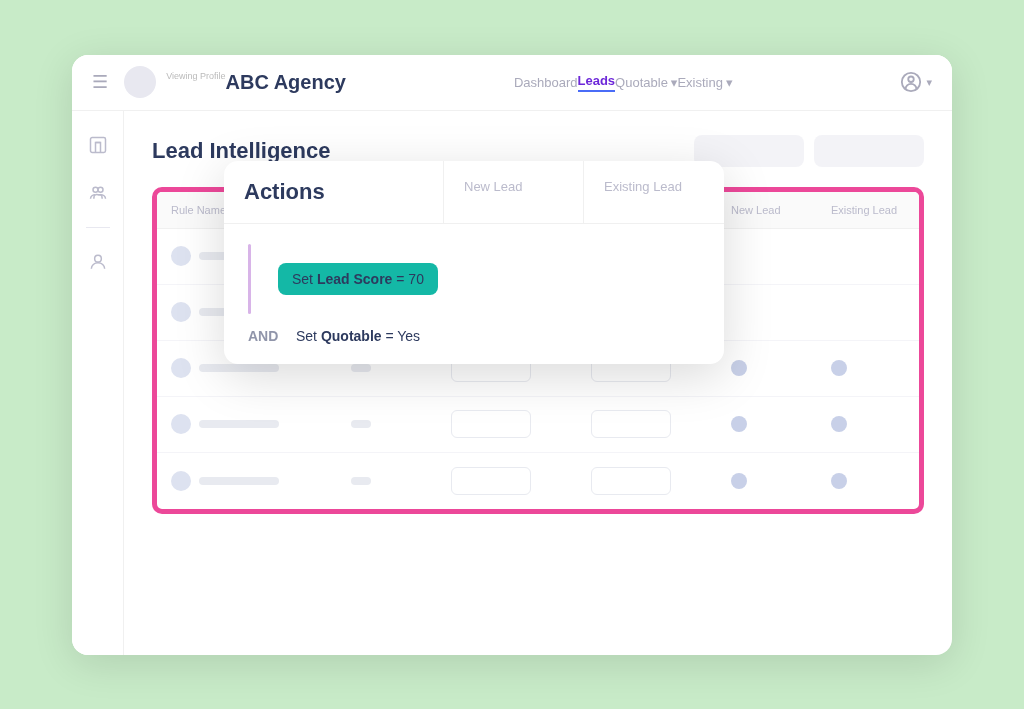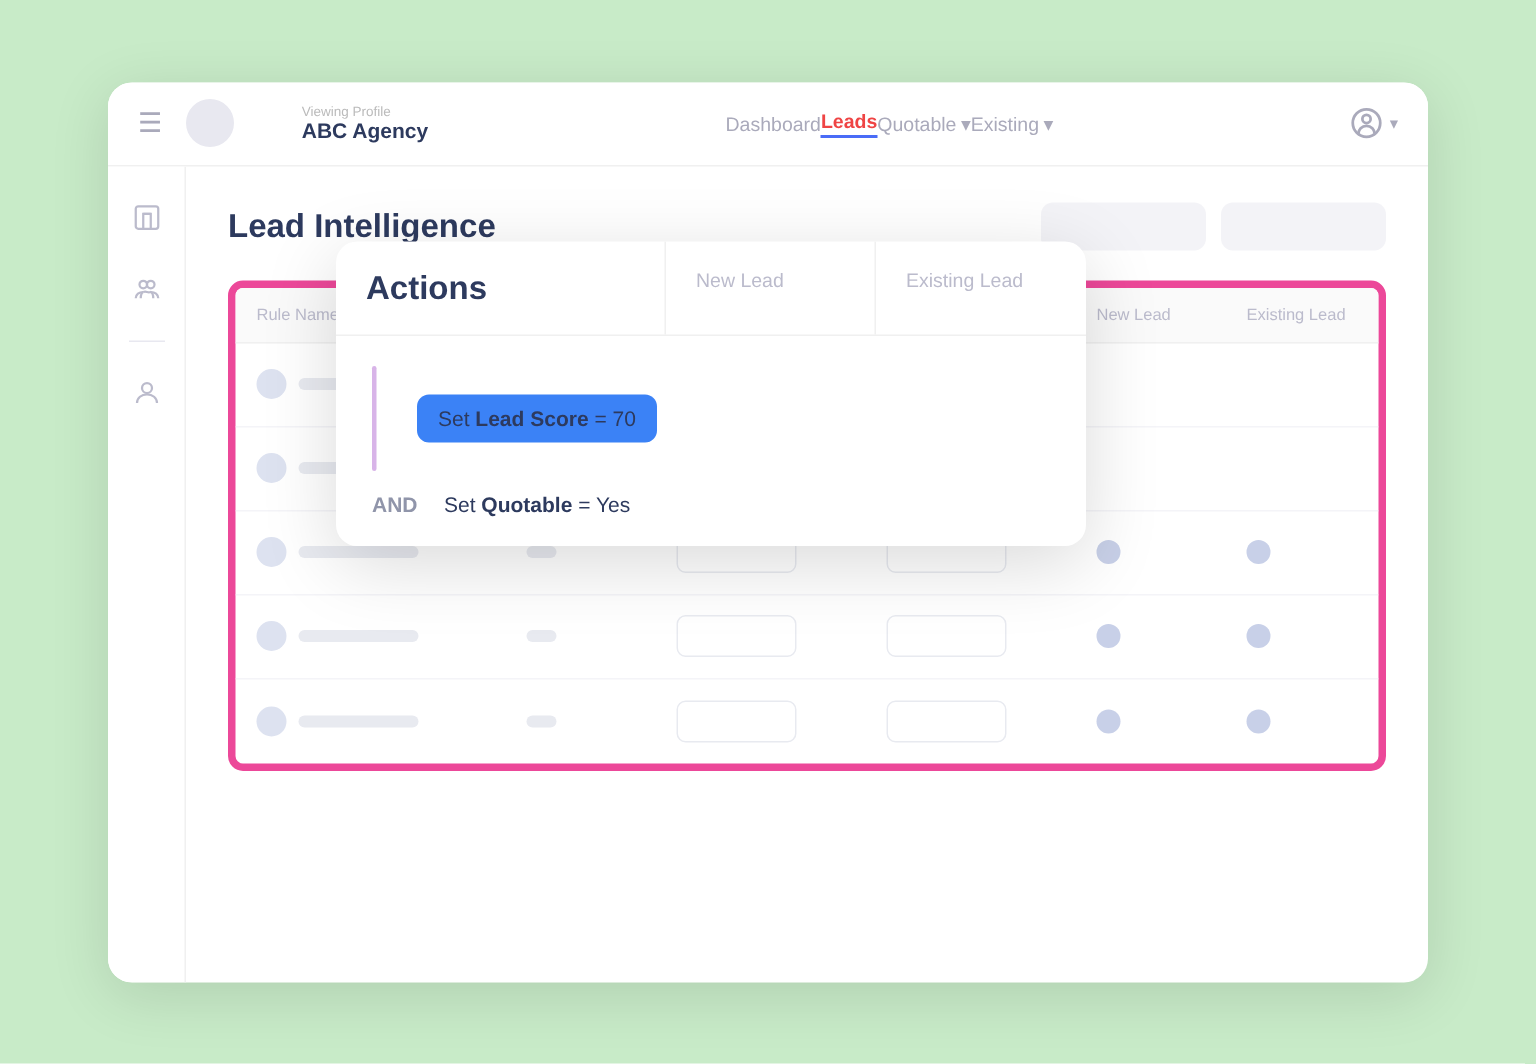--- a/index.html
+++ b/index.html
@@ -45,45 +45,44 @@
       min-width: 140px;
     }
     .brand-avatar {
       width: 32px;
       height: 32px;
       border-radius: 50%;
       background: #e8e8f0;
     }
     .brand-info {
       display: flex;
-      flex-direction: column;
-      margin-left: 35px;
+      flex-direction: row;
     }
     .viewing-profile-label {
       font-size: 9px;
       color: #bbb;
     }
     .brand-name {
-      font-size: 14px;
+      font-size: 20px;
       font-weight: 700;
       color: #2d3a5e;
     }
     .nav-links {
       display: flex;
       align-items: center;
       margin: 0 auto;
     }
     .nav-link {
       font-size: 13px;
       color: #aab;
       cursor: pointer;
       text-decoration: none;
     }
     .nav-link.active {
-      color: #ef4444;
+      color: #6d28d9;
       font-weight: 600;
       border-bottom: 2px solid #4a6cf7;
       padding-bottom: 2px;
     }
     .nav-link-with-arrow {
       display: flex;
       align-items: center;
       gap: 3px;
     }
     .user-icon-area {
@@ -272,21 +271,21 @@
       color: #9095aa;
       min-width: 36px;
     }
     .vertical-bar {
       width: 3px;
       background: #d8b4e8;
       border-radius: 2px;
       align-self: stretch;
     }
     .action-pill {
-      background: #3b82f6;
+      background: #14b8a6;
       border-radius: 8px;
       padding: 8px 14px;
       font-size: 14px;
       color: #2d3a5e;
     }
     .action-text {
       font-size: 14px;
       color: #2d3a5e;
     }
     .action-text strong { font-weight: 700; }

